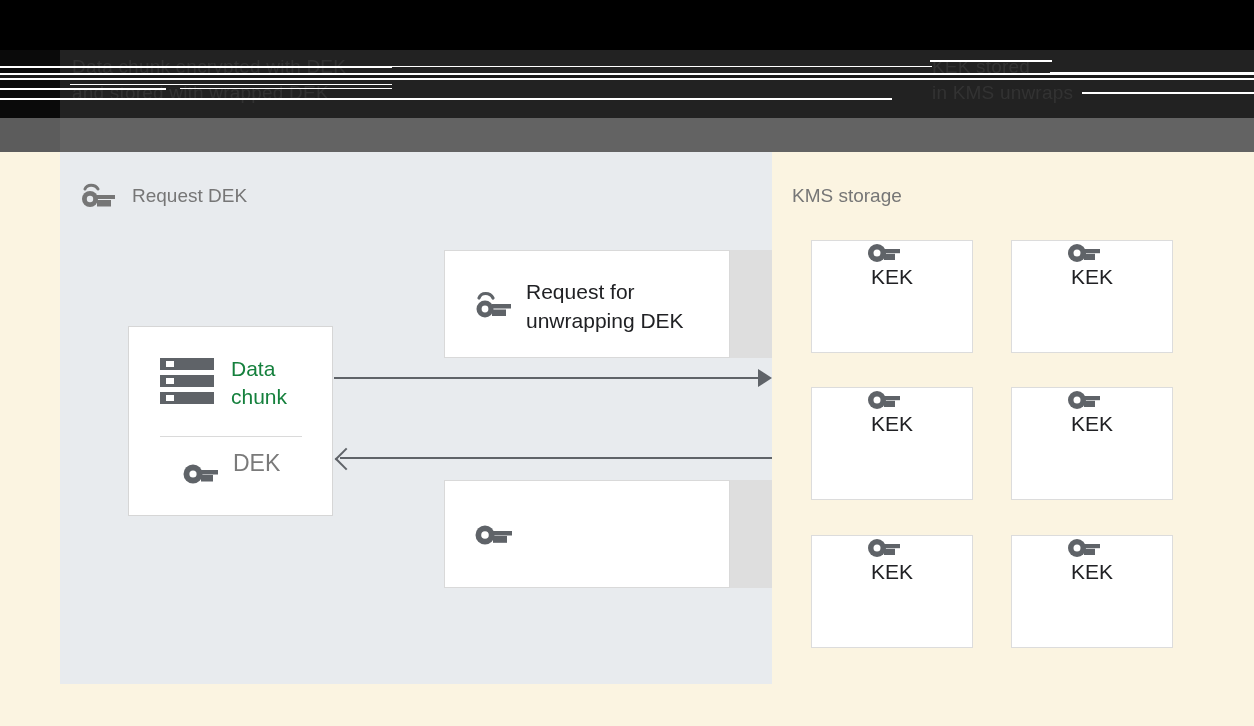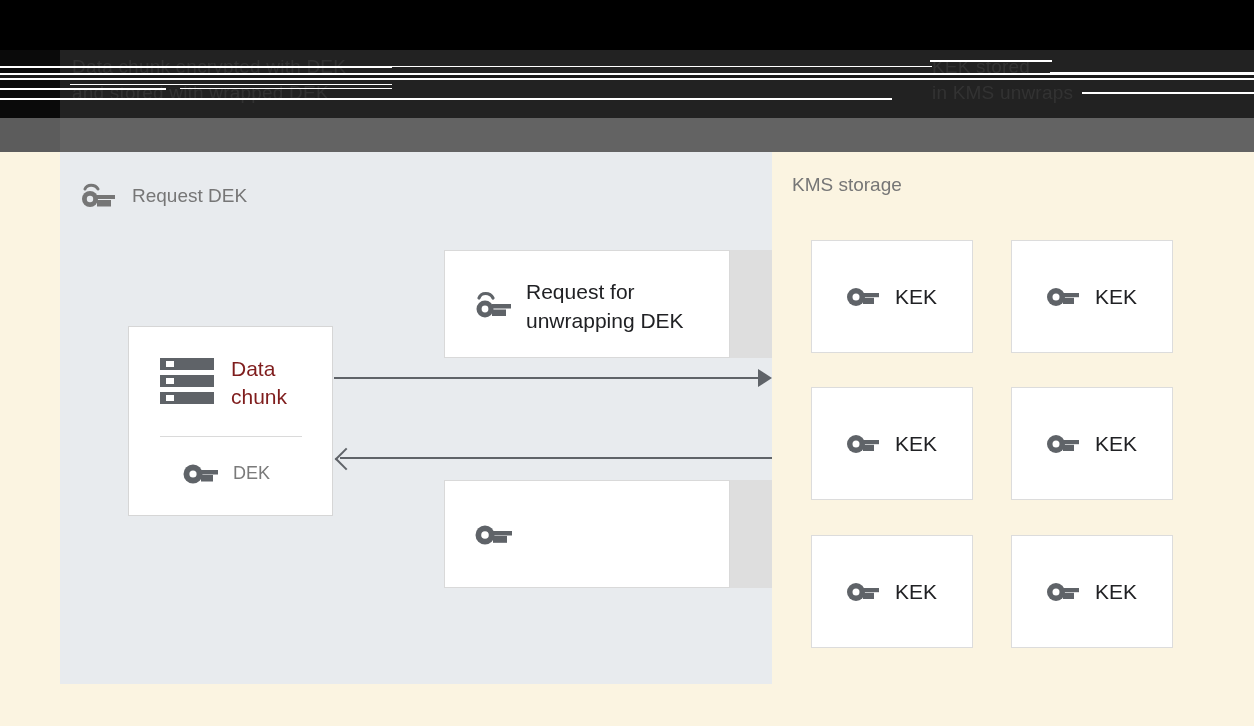--- a/index.html
+++ b/index.html
@@ -84,21 +84,21 @@
     width: 712px; height: 532px;
     background: #E8EBEE;
   }
   .panel-title {
     position: absolute;
     color: #767676;
     font-size: 19px;
     line-height: 22px;
   }
   .wrapped-title { left: 132px; top: 185px; }
-  .kms-title     { left: 792px; top: 174px; }
+  .kms-title     { left: 792px; top: 185px; }
 
   
   .hdr-icon {
     position: absolute;
     left: 79px; top: 180px;
     width: 40px; height: 30px;
   }
 
   
   .card-data {
@@ -112,38 +112,38 @@
   .data-icon {
     position: absolute;
     left: 160px; top: 357px;
     width: 54px; height: 48px;
   }
   .data-label {
     position: absolute;
     left: 231px; top: 355px;
     font-size: 21px;
     line-height: 28px;
-    color: #7f1d1d;
+    color: #15803d;
     white-space: pre-line;
   }
   .card-divider {
     position: absolute;
     left: 160px; top: 436px;
     width: 142px; height: 1px;
     background: #dadada;
   }
   .dek-icon {
     position: absolute;
     left: 183px; top: 462px;
     width: 36px; height: 24px;
   }
   .dek-label {
     position: absolute;
-    left: 233px; top: 463px;
-    font-size: 18px;
+    left: 233px; top: 450px;
+    font-size: 23px;
     color: #7a7a7a;
   }
 
   
   .msg-shadow {
     position: absolute;
     background: #DEDEDE;
   }
   .msg-card {
     position: absolute;
@@ -191,21 +191,21 @@
     background: #ffffff;
     border: 1px solid #dcdcdc;
     box-sizing: border-box;
   }
   .kek-inner {
     position: absolute;
     left: 0; top: 0;
     width: 100%; height: 100%;
     display: flex;
     align-items: center;
-    justify-content: center;
+    flex-direction: column;
   }
   .kek-icon {
     width: 34px; height: 24px;
     margin-right: 14px;
   }
   .kek-label {
     font-size: 21px;
     color: #202124;
   }
 </style>

